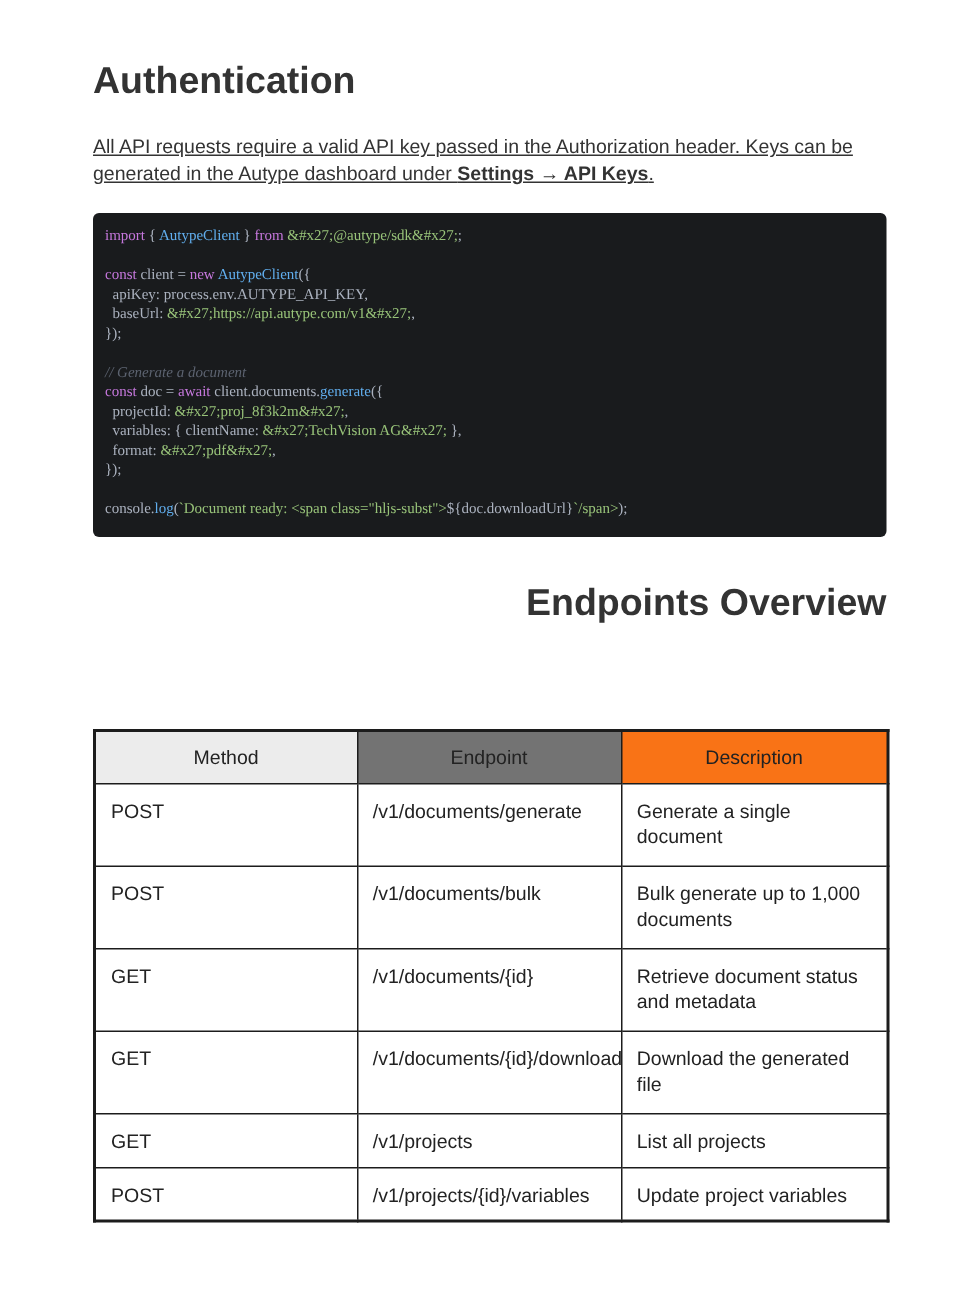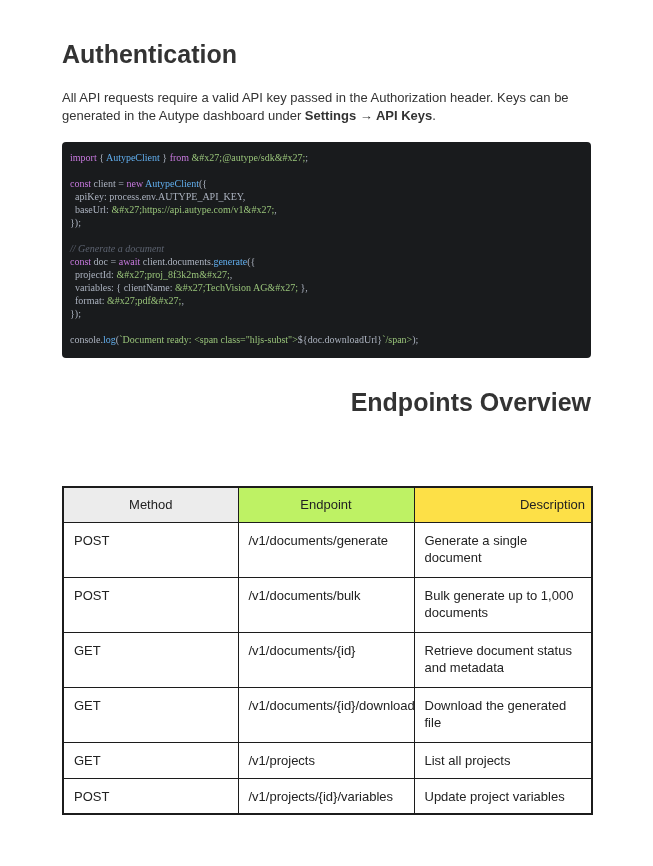--- a/index.html
+++ b/index.html
@@ -28,20 +28,21 @@
     line-height: 1.12;
     color: #333333;
     letter-spacing: 0;
   }
   p.intro {
     margin: 21px 0 0 0;
     font-size: 13px;
     line-height: 18px;
     color: #333333;
     max-width: 529px;
+    text-decoration: underline;
   }
   p.intro strong { font-weight: 700; }
 
   pre.code-block {
     box-sizing: border-box;
     margin: 17px 0 0 0;
     width: 529px;
     background: var(--code-bg, #191b1d);
     border-radius: 4px;
     padding: 9px 8px 12px 8px;
@@ -115,22 +116,22 @@
 
   <table class="endpoints">
     <colgroup>
       <col style="width:175px">
       <col style="width:176px">
       <col style="width:178px">
     </colgroup>
     <thead id="endpoints-head">
         <tr>
           <th style="background: rgb(236, 236, 236);">Method</th>
-          <th style="background: #bef264;">Endpoint</th>
-          <th style="background: #fde047; text-align: right;">Description</th>
+          <th style="background: #737373;">Endpoint</th>
+          <th style="background: #f97316;">Description</th>
         </tr>
       </thead>
     <tbody id="endpoints-body">
         <tr>
           <td>POST</td>
           <td>/v1/documents/generate</td>
           <td>Generate a single document</td>
         </tr>
         <tr>
           <td>POST</td>

